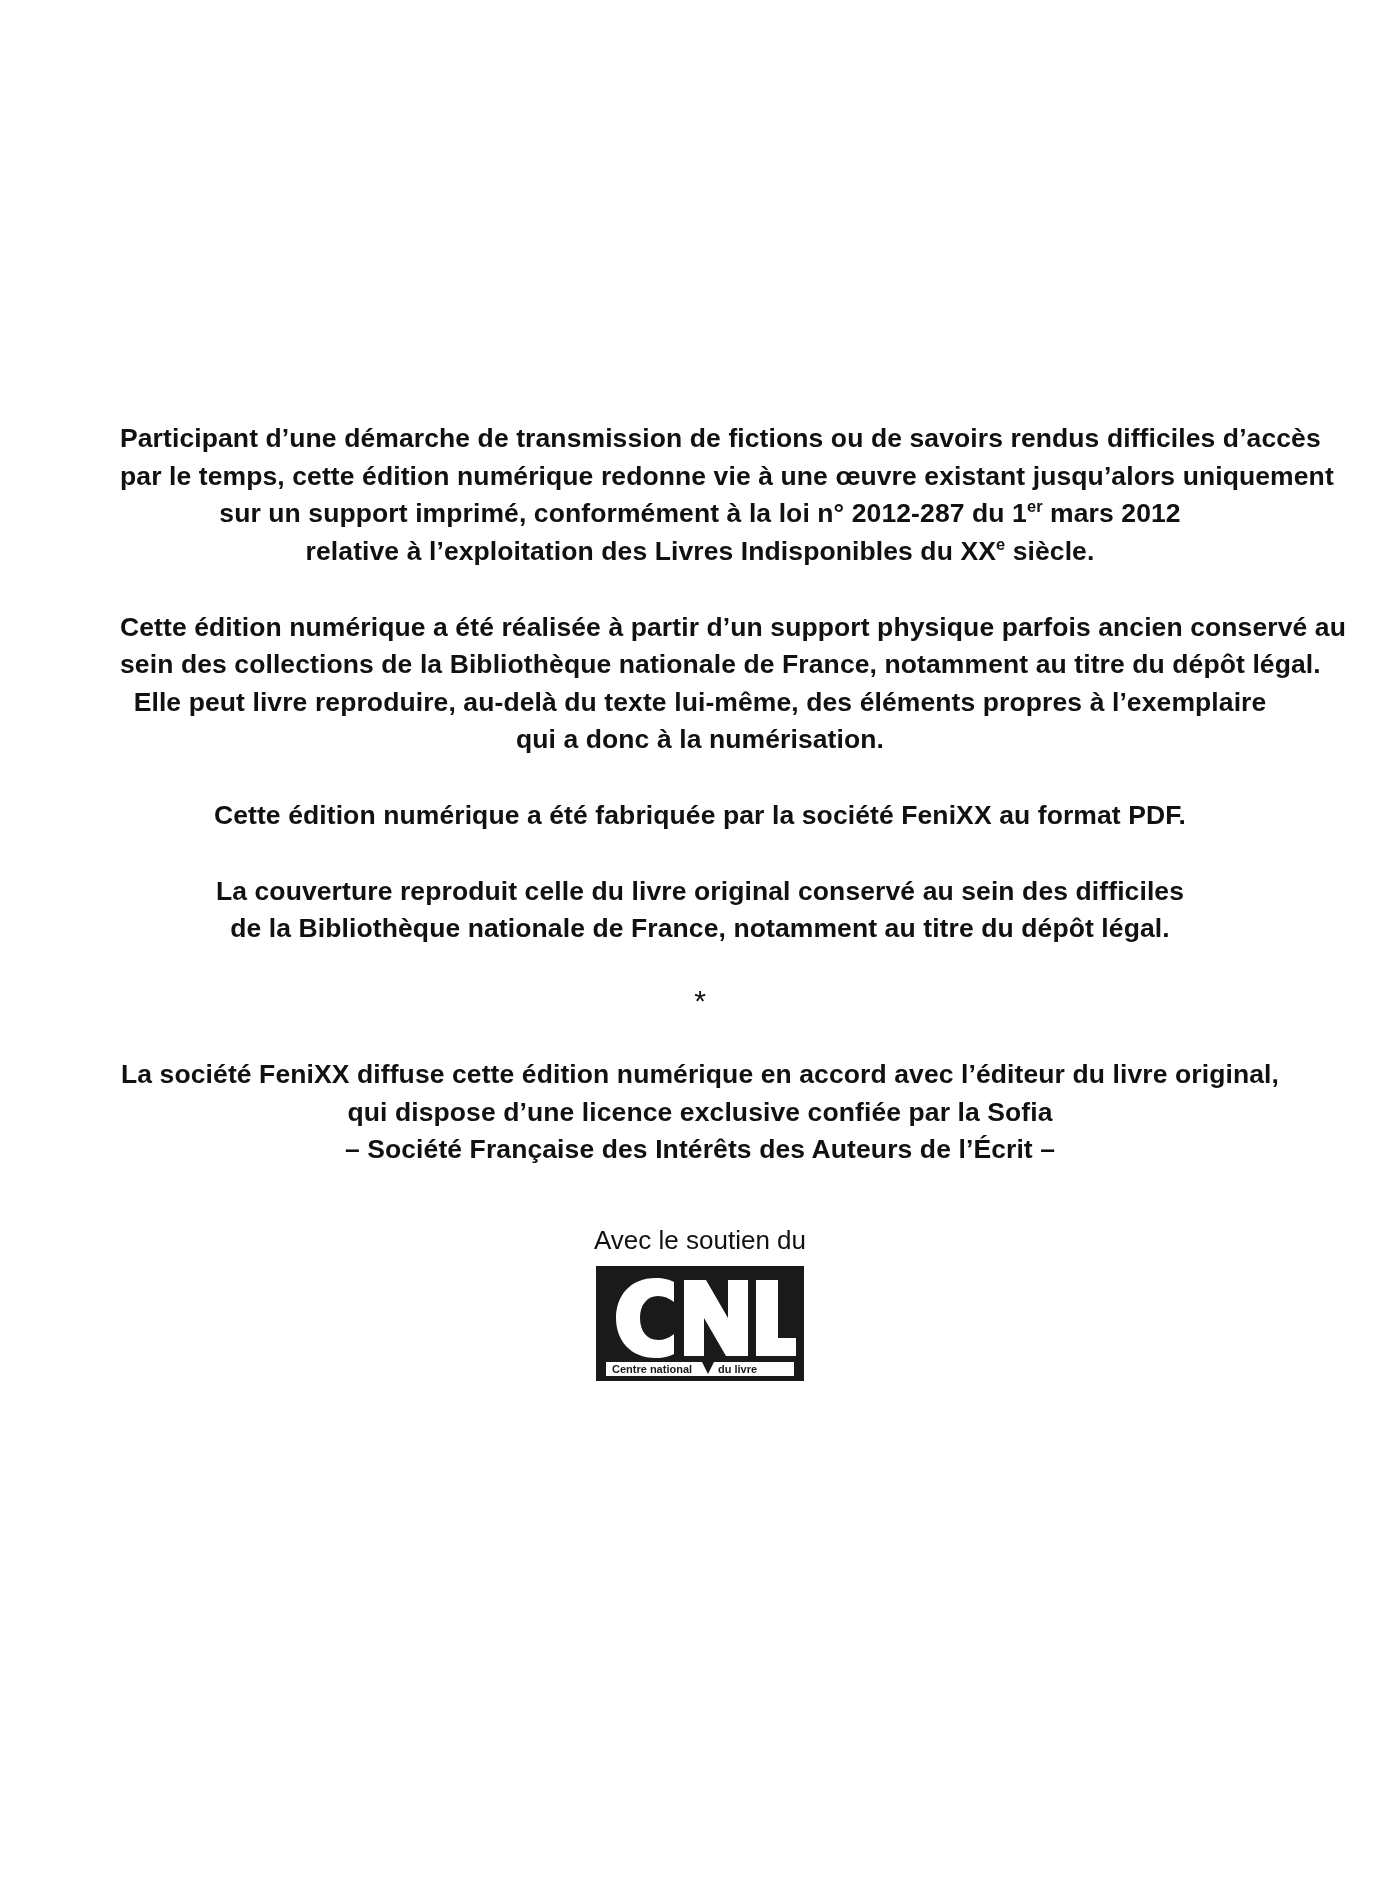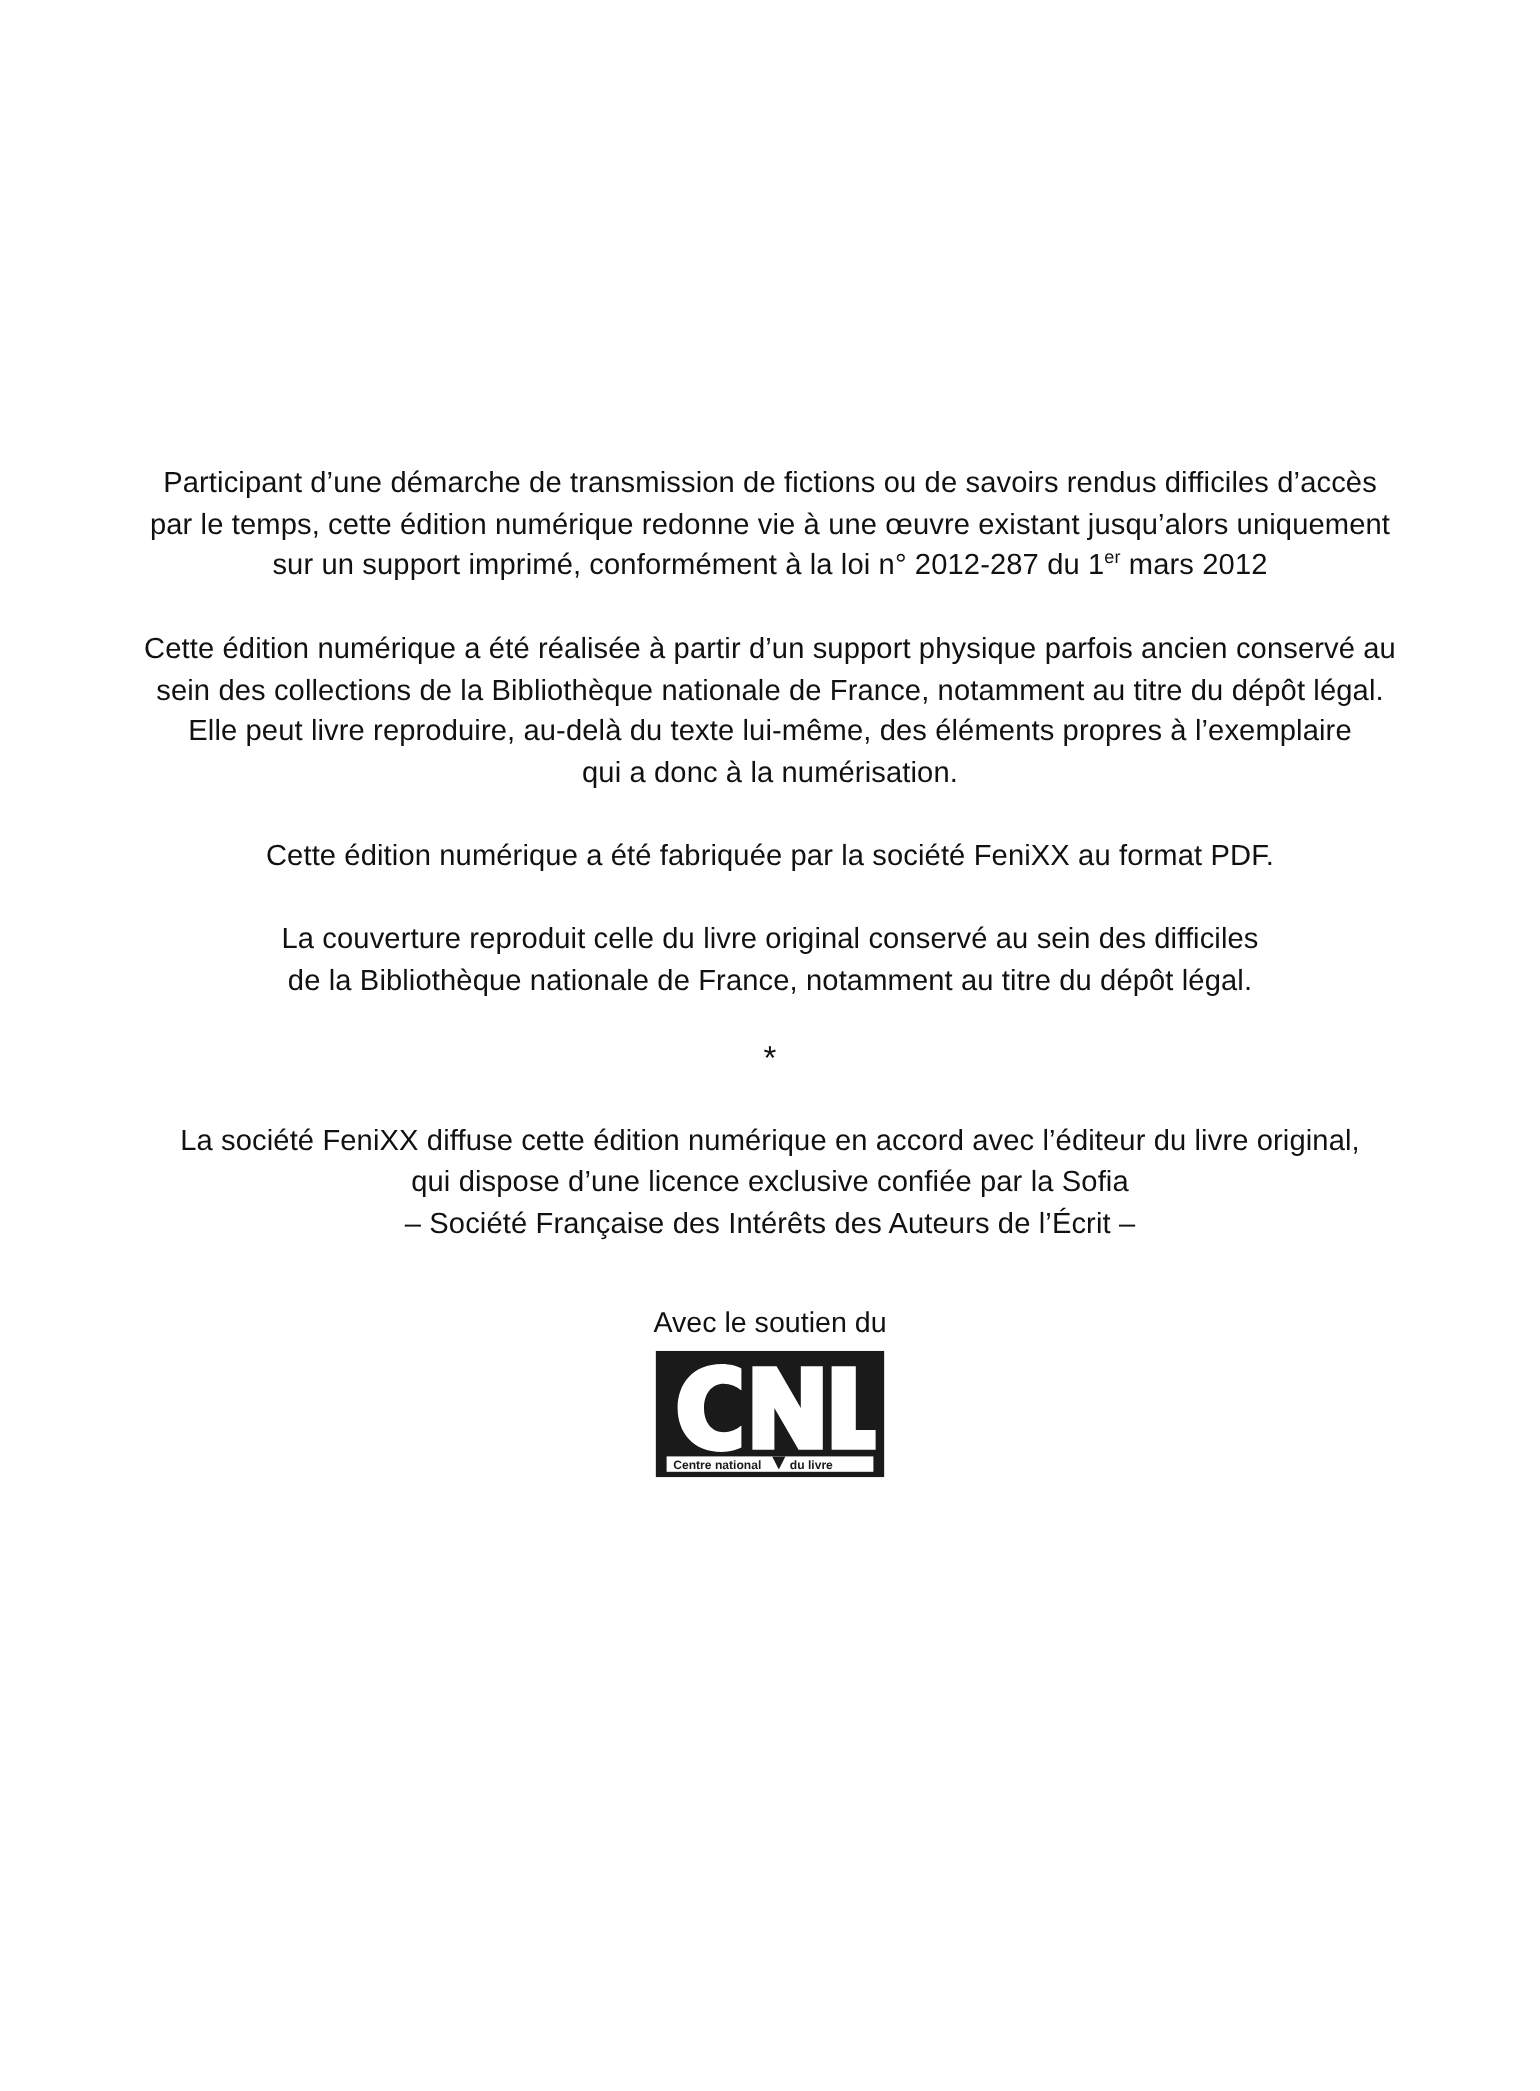--- a/index.html
+++ b/index.html
@@ -31,21 +31,21 @@
     text-align: center;
   }
   .para {
     font-size: 26.5px;
     line-height: 1.42;
     margin: 0 0 38px 0;
     letter-spacing: 0.1px;
     color: #111111;
   }
   .para:last-child { margin-bottom: 0; }
-  .para .line { display: block; white-space: nowrap; }
+  .para .line { display: block; white-space: nowrap; font-weight: bold; }
   .para sup {
     font-size: 0.62em;
     vertical-align: super;
     line-height: 0;
   }
   .asterisk {
     font-size: 30px;
     line-height: 1;
     margin: 22px 0 40px 0;
     color: #111111;
@@ -73,20 +73,21 @@
 </head>
 <body>
 
 <div class="page">
   <div class="content">
 
     <div class="para">
         <span class="line">Participant d’une démarche de transmission de fictions ou de savoirs rendus difficiles d’accès</span>
         <span class="line">par le temps, cette édition numérique redonne vie à une œuvre existant jusqu’alors uniquement</span>
         <span class="line">sur un support imprimé, conformément à la loi n° 2012-287 du 1<sup>er</sup> mars 2012</span>
+        <span class="line">relative à l’exploitation des Livres Indisponibles du XX<sup>e</sup> siècle.</span>
       </div>
 
     <div class="para">
         <span class="line">Cette édition numérique a été réalisée à partir d’un support physique parfois ancien conservé au</span>
         <span class="line">sein des collections de la Bibliothèque nationale de France, notamment au titre du dépôt légal.</span>
         <span class="line">Elle peut livre reproduire, au-delà du texte lui-même, des éléments propres à l’exemplaire</span>
         <span class="line">qui a donc à la numérisation.</span>
       </div>
 
     <div class="para">

